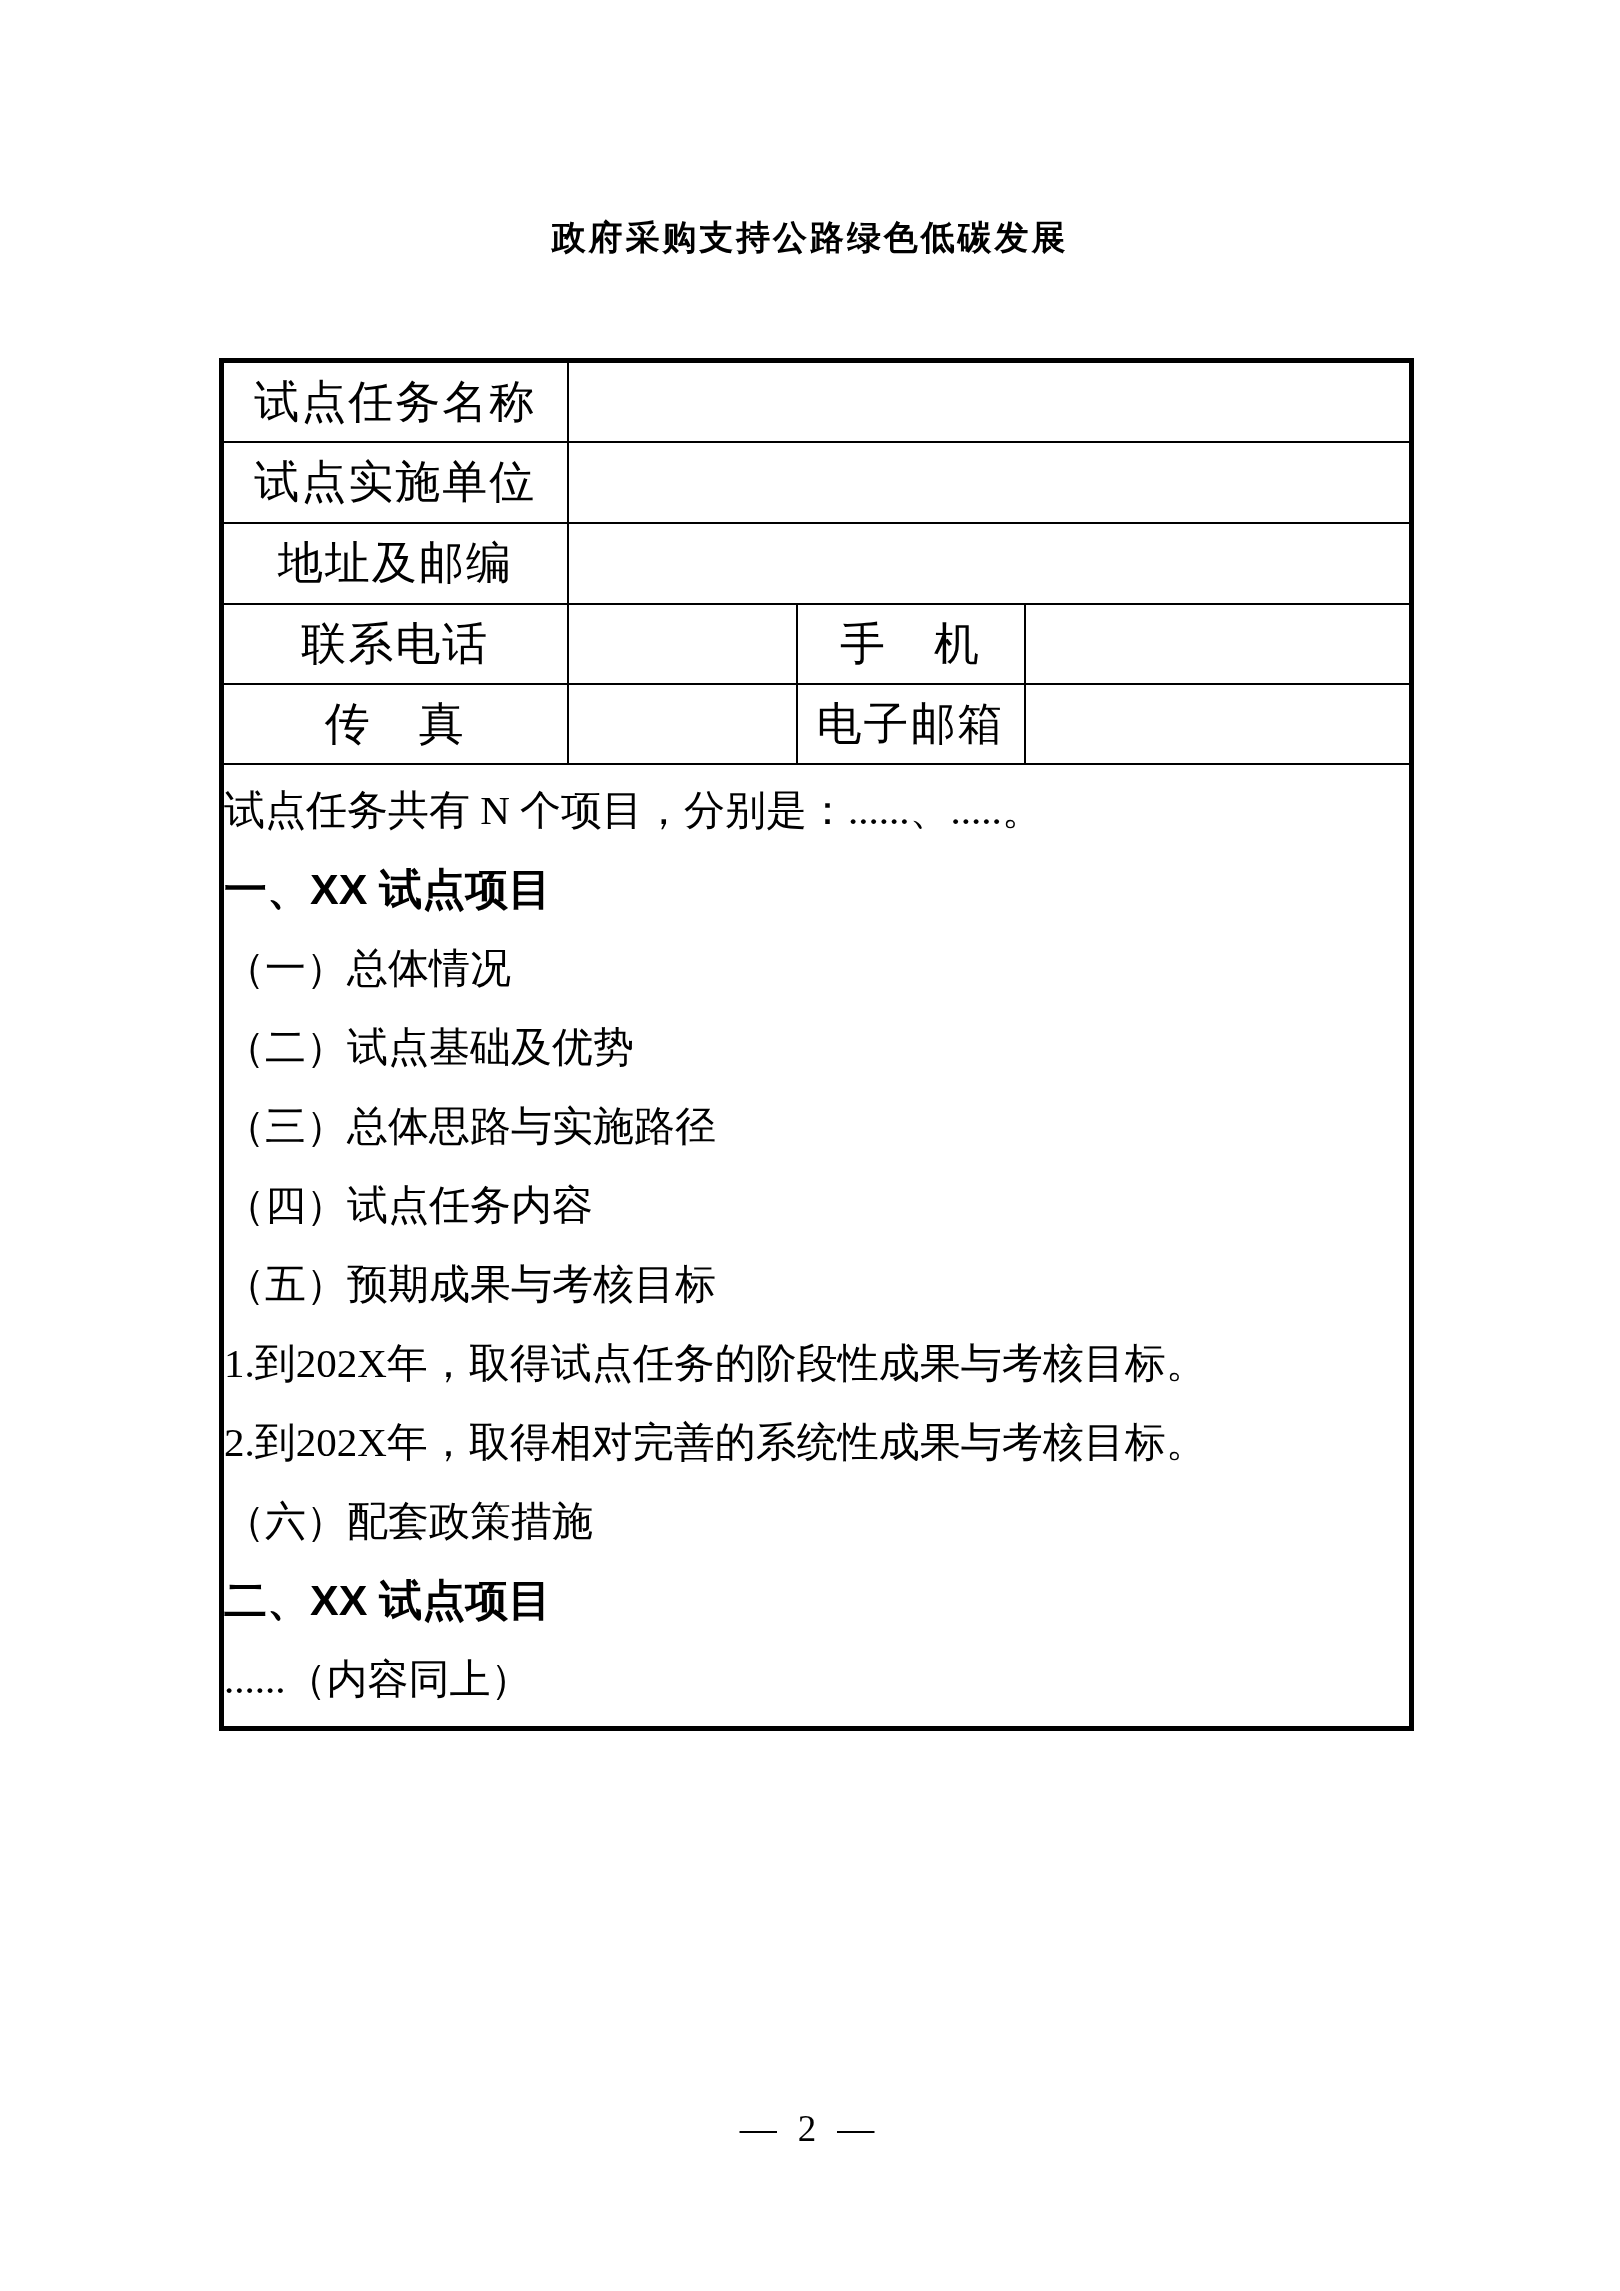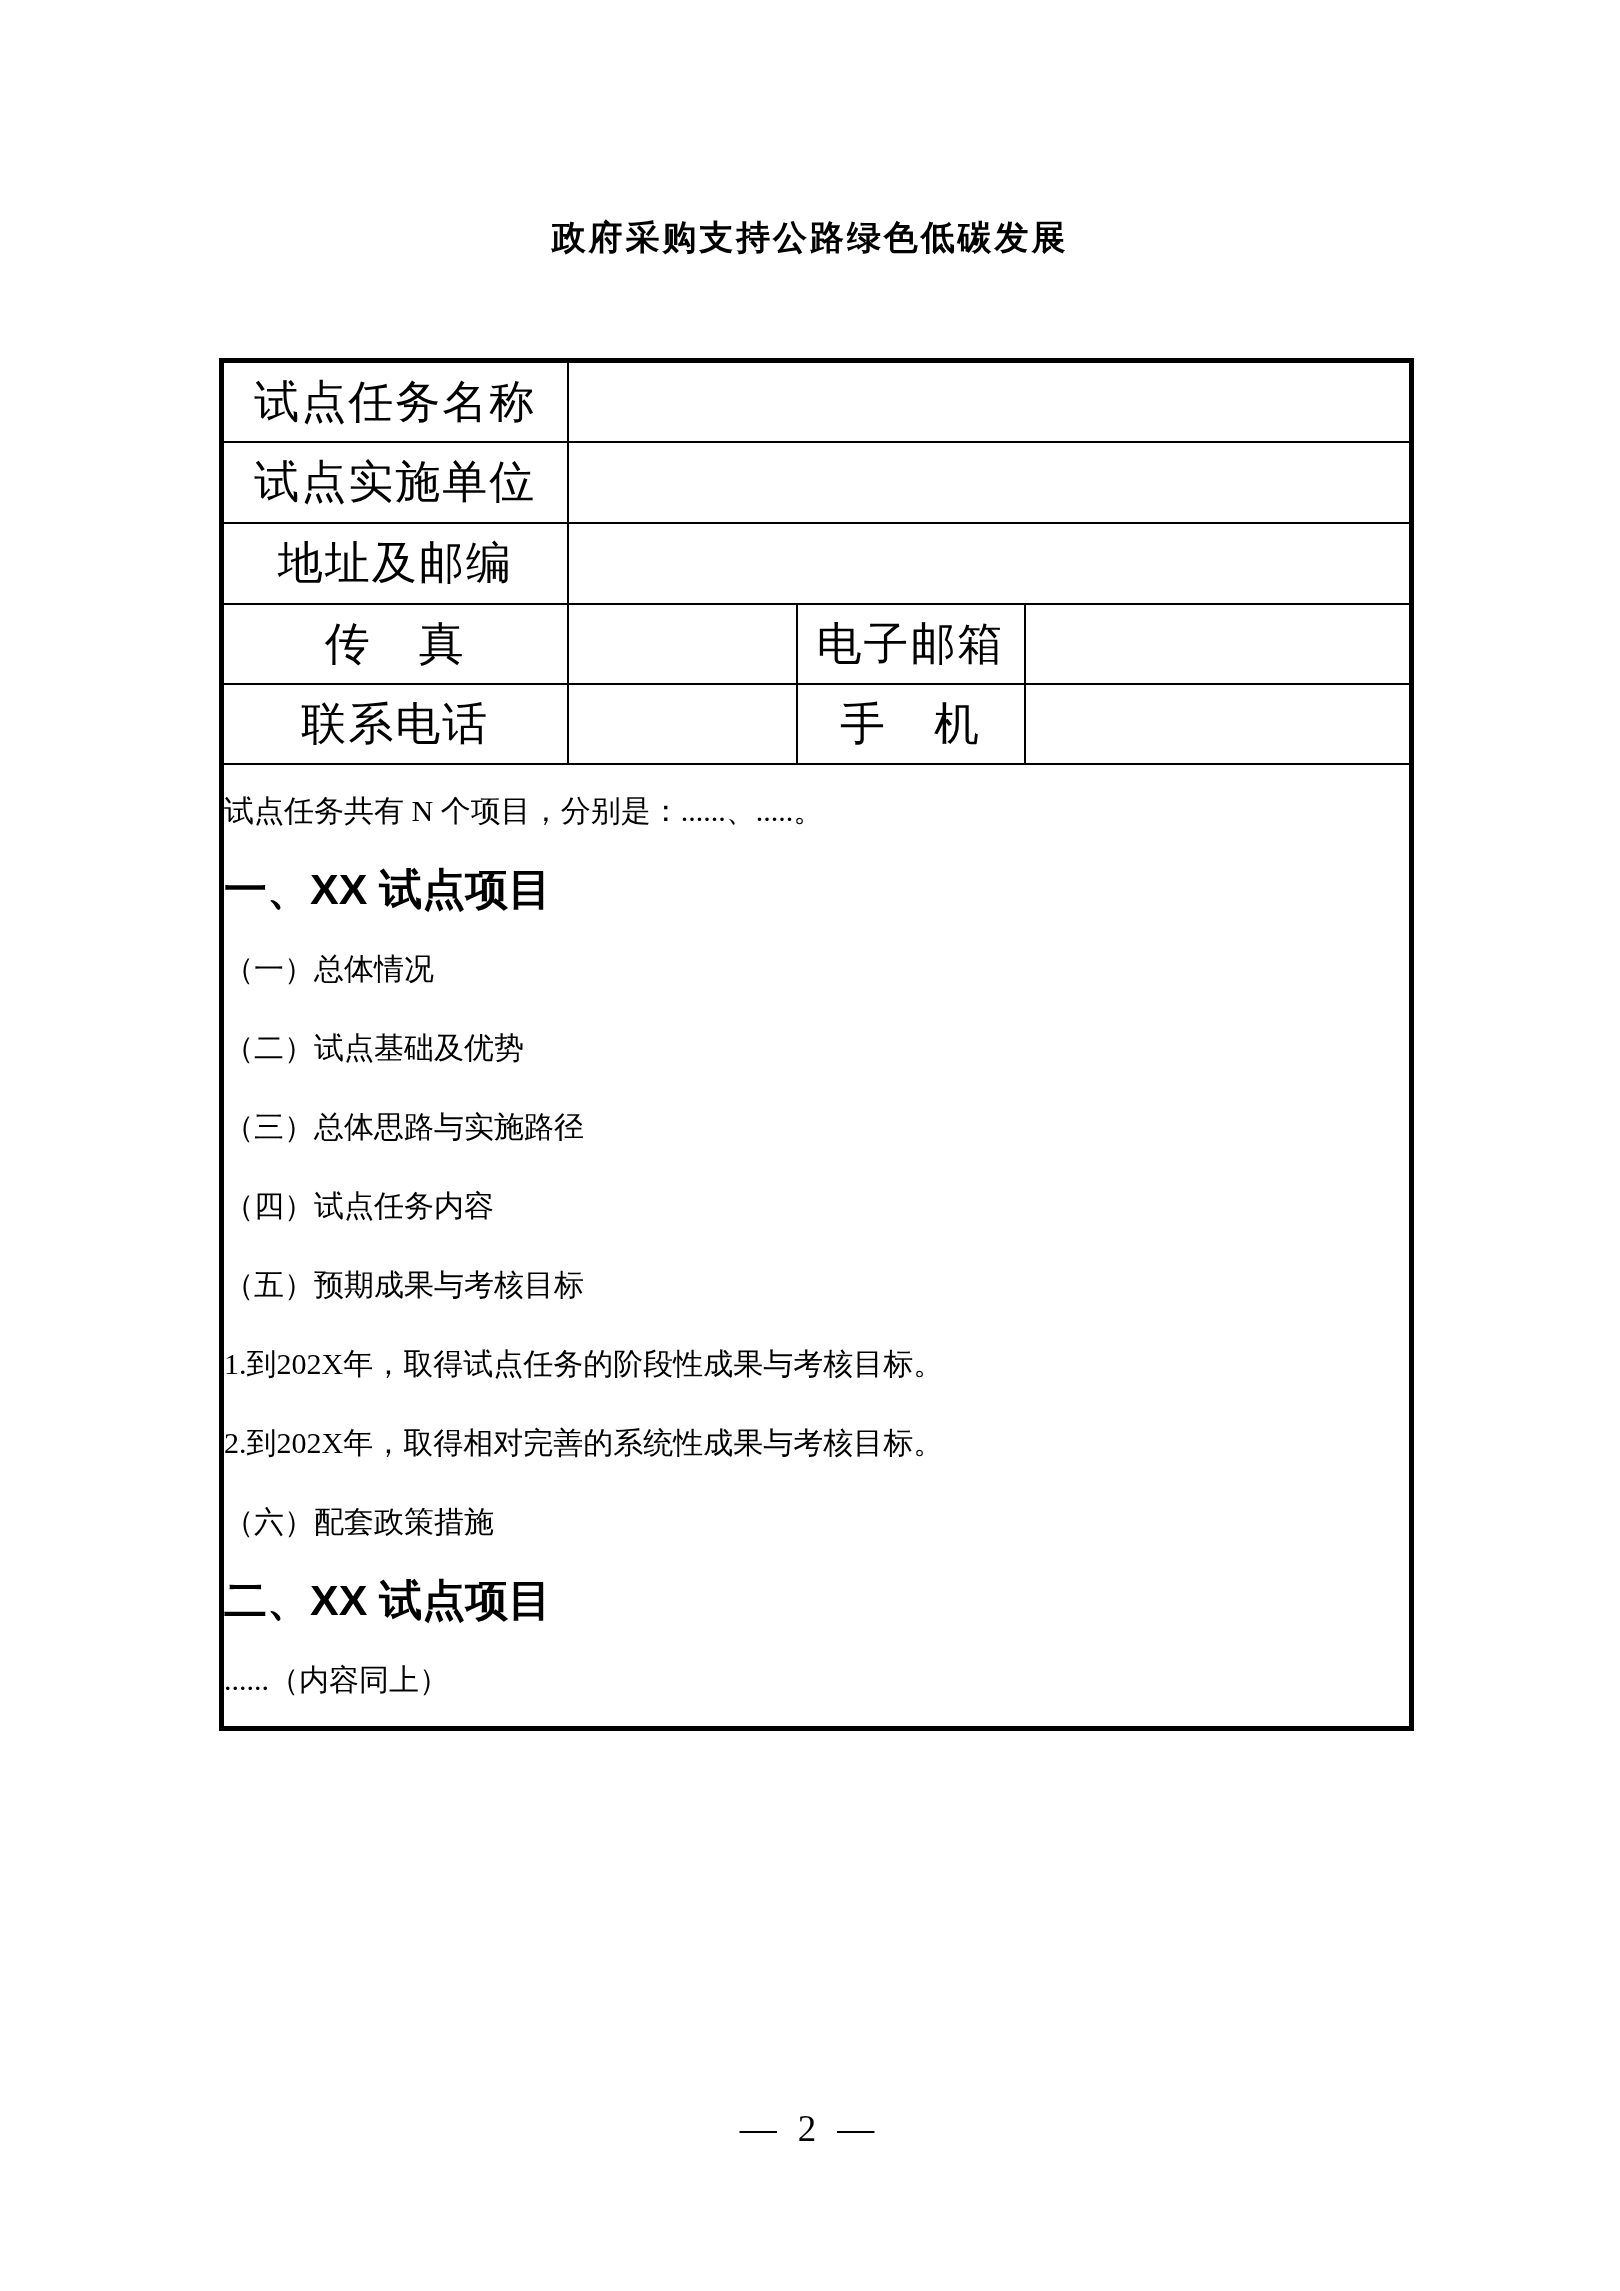--- a/index.html
+++ b/index.html
@@ -54,21 +54,21 @@
   td.val { background: #fff; }
 
   tr.r-content { height: 965px; }
   td.content {
     vertical-align: top;
     padding: 9.8px 17.6px 0 100px;
   }
   .cline {
     height: 79px;
     line-height: 79px;
-    font-size: 30px;
+    font-size: 41px;
     white-space: nowrap;
     font-family: "Liberation Serif", "DejaVu Serif", serif;
     color: #000;
   }
   .cline.heading {
     font-family: "Liberation Sans", "DejaVu Sans", sans-serif;
     font-weight: bold;
     font-size: 43px;
   }
   .page-number {
@@ -102,29 +102,29 @@
       </tr>
       <tr class="r-field-a">
         <td class="lbl">试点实施单位</td>
         <td class="val" colspan="3"></td>
       </tr>
       <tr class="r-field-a">
         <td class="lbl">地址及邮编</td>
         <td class="val" colspan="3"></td>
       </tr>
       <tr class="r-field">
+        <td class="lbl">联系电话</td>
+        <td class="val"></td>
+        <td class="lbl">手　机</td>
+        <td class="val"></td>
+      </tr>
+      <tr class="r-field">
         <td class="lbl">传　真</td>
         <td class="val"></td>
         <td class="lbl">电子邮箱</td>
-        <td class="val"></td>
-      </tr>
-      <tr class="r-field">
-        <td class="lbl">联系电话</td>
-        <td class="val"></td>
-        <td class="lbl">手　机</td>
         <td class="val"></td>
       </tr>
       <tr class="r-content">
         <td class="content" colspan="4">
           <div class="cline">试点任务共有 N 个项目，分别是：......、.....。</div>
           <div class="cline heading">一、XX 试点项目</div>
           <div class="cline">（一）总体情况</div>
           <div class="cline">（二）试点基础及优势</div>
           <div class="cline">（三）总体思路与实施路径</div>
           <div class="cline">（四）试点任务内容</div>

